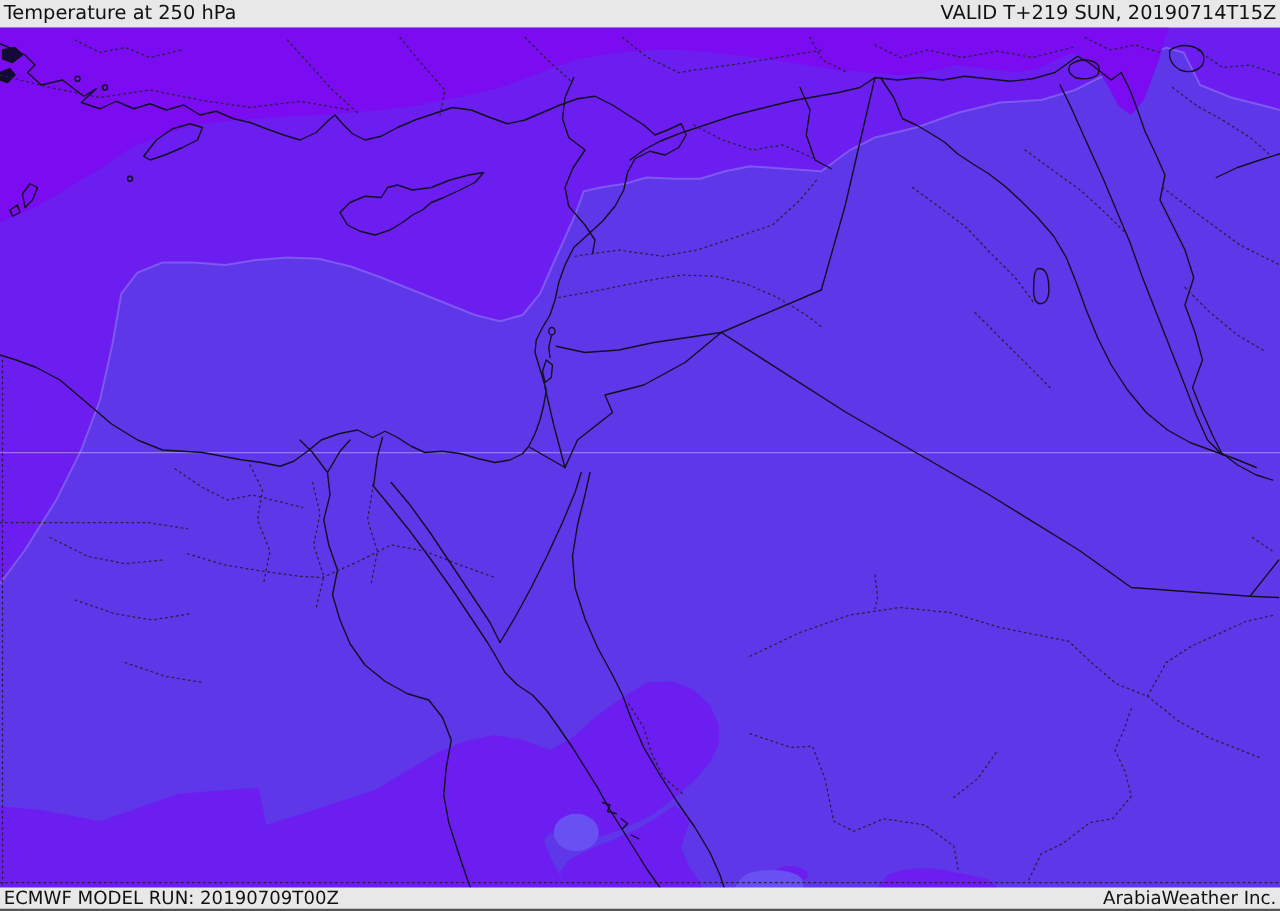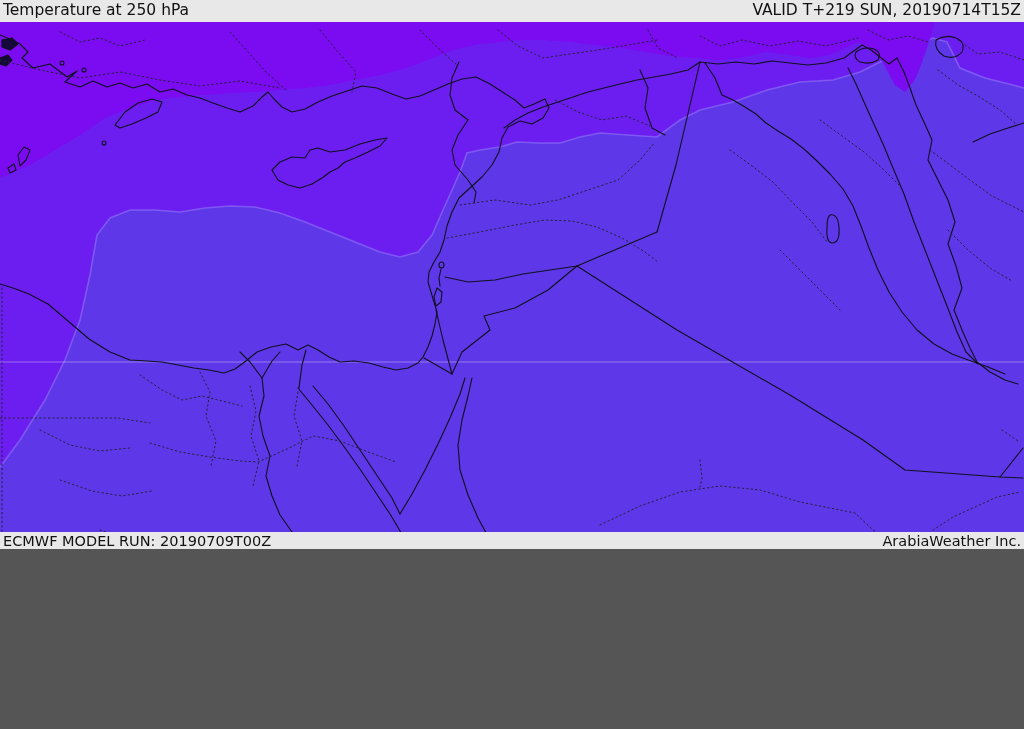--- a/index.html
+++ b/index.html
@@ -1,16 +1,16 @@
 <!DOCTYPE html>
 <html style="--bar-bg: #e8e8e8; --bar-text: #111111;"><head>
 <meta charset="utf-8">
 <style>
   html,body{margin:0;padding:0;background:#555;}
-  .screen{position:relative;width:1024px;height:549px;overflow:hidden;
+  .screen{position:relative;width:1024px;height:727px;overflow:hidden;
           font-family:"DejaVu Sans","Liberation Sans",sans-serif;background:var(--bar-bg,#e8e8e8);}
   .bar{position:absolute;left:0;width:1024px;background:var(--bar-bg,#e8e8e8);
        color:var(--bar-text,#111);display:flex;justify-content:space-between;align-items:flex-start;}
   .bar.top{top:0;height:22px;font-size:15.5px;line-height:19px;}
   .bar.bottom{bottom:0;height:17px;font-size:14.5px;line-height:16px;}
   .bar span{padding:1px 3px;white-space:nowrap;}
   .mapwrap{position:absolute;top:22px;left:0;width:1024px;height:690px;}
   svg{display:block;}
 </style>
 </head>

